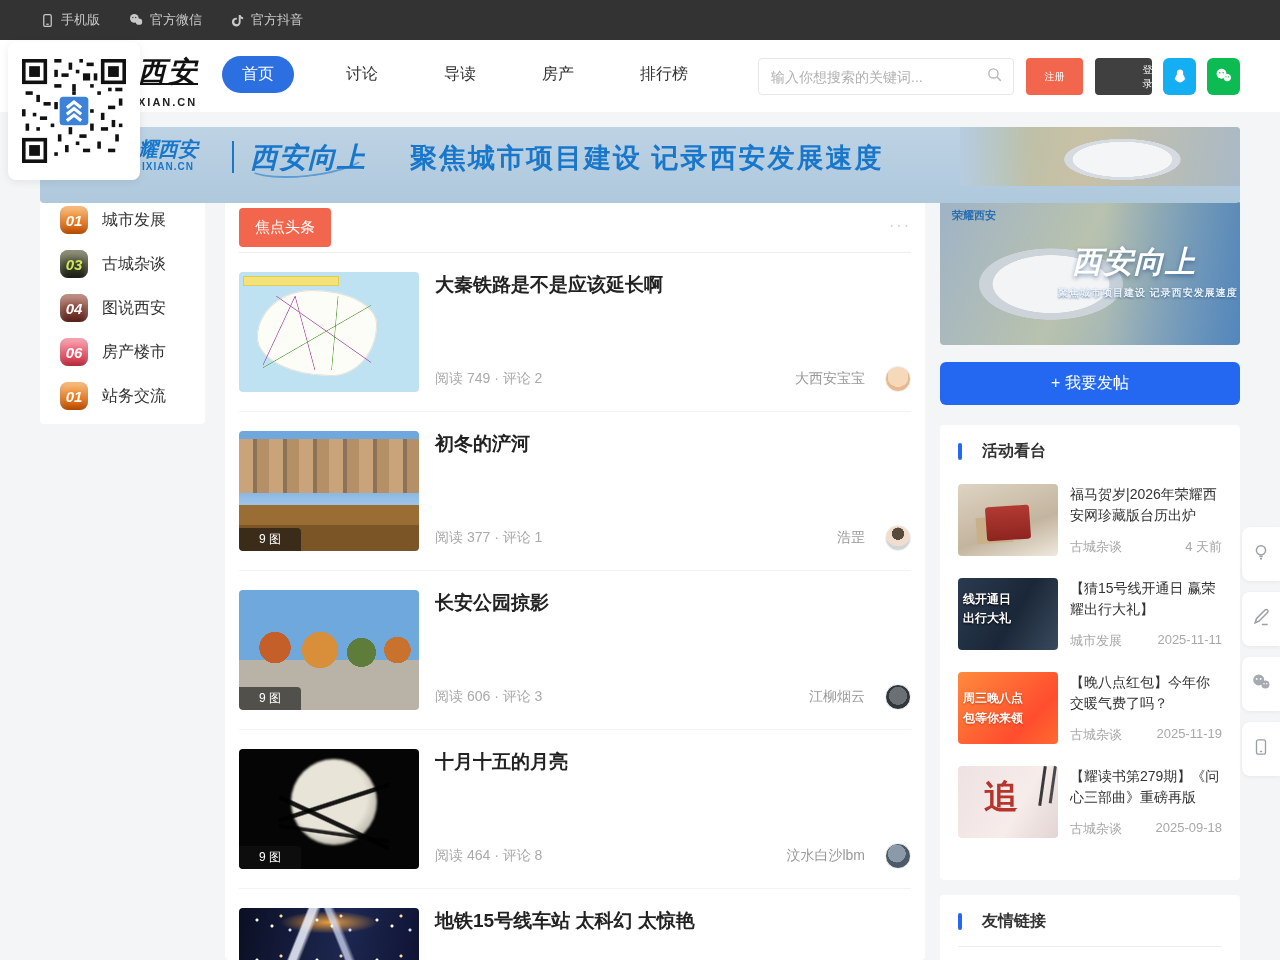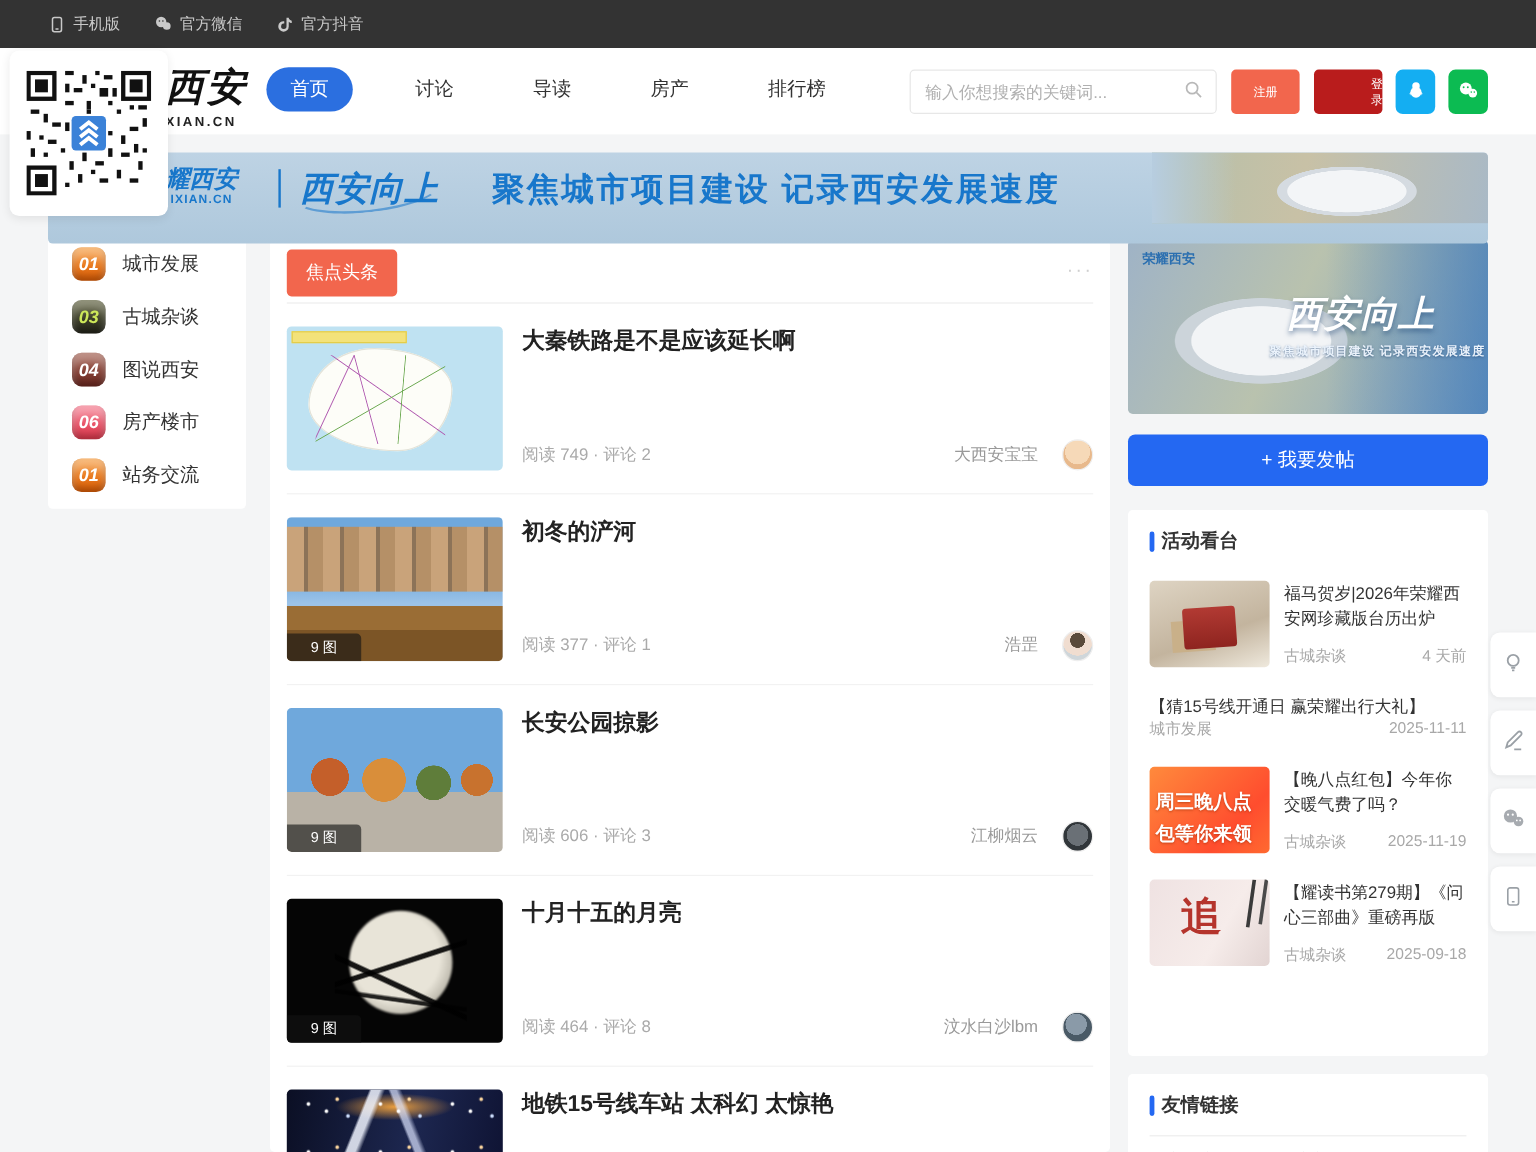--- a/index.html
+++ b/index.html
@@ -9,32 +9,32 @@
     background:#f4f5f6; color:#333; position:relative;
   }
   
   .topbar { position:absolute; left:0; top:0; width:1280px; height:40px; background:#333333; z-index:10; }
   .topbar-inner { display:flex; align-items:center; height:40px; padding-left:40px; gap:28px; }
   .tb-item { display:flex; align-items:center; gap:6px; color:#c9c9c9; font-size:13px; cursor:pointer; }
   .tb-item svg { display:block; }
   
   .header { position:absolute; left:0; top:40px; width:1280px; height:72px; background:#ffffff; z-index:5; }
   .logo { position:absolute; left:138px; top:8px; }
-  .logo-cn { font-family:"DejaVu Serif","Liberation Serif",serif; font-style:italic; font-weight:bold; font-size:32px; color:#111; letter-spacing:2px; line-height:48px; }
+  .logo-cn { font-family:"DejaVu Serif","Liberation Serif",serif; font-style:italic; font-weight:bold; font-size:28px; color:#111; letter-spacing:2px; line-height:48px;text-decoration:underline; }
   .logo-en { font-size:11px; font-weight:bold; color:#222; letter-spacing:2px; }
   .nav { position:absolute; left:222px; top:16px; display:flex; align-items:center; gap:38px; }
   .nav-item { font-size:16px; color:#333; padding:8px 14px; cursor:pointer; white-space:nowrap; }
   .nav-item.active { background:#2b6fe0; color:#fff; border-radius:19px; padding:8px 20px; }
   .search { position:absolute; left:758px; top:18px; width:256px; height:37px; border:1px solid #e7e7e7; background:#fff; border-radius:4px; display:flex; align-items:center; }
   .search input { flex:1; border:none; outline:none; background:transparent; font-size:14px; color:#333; padding:0 8px 0 12px; font-family:inherit; }
   .search input::placeholder { color:#b0b0b0; }
   .search .mag { margin-right:10px; }
   .btn { position:absolute; top:18px; height:37px; border-radius:4px; color:#fff; font-size:10px; display:flex; align-items:center; justify-content:center; cursor:pointer; }
   .btn-reg { left:1026px; width:57px; background:#f2664d; }
-  .btn-login { left:1095px; width:57px; background:#b91c1c;padding-left:48px; }
+  .btn-login { left:1095px; width:57px; background:#404040;padding-left:48px; }
   .btn-sq { width:33px; border-radius:6px; }
   .btn-qq { left:1163px; background:#14aef2; }
   .btn-wx { left:1207px; background:#0cbb52; }
   
   .qr-card { position:absolute; left:8px; top:42px; width:132px; height:138px; background:#fff; border-radius:8px; box-shadow:0 2px 8px rgba(0,0,0,.08); z-index:30; display:flex; align-items:center; justify-content:center; }
   
   .banner { position:absolute; left:40px; top:127px; width:1200px; height:76px; border-radius:4px; overflow:hidden; background:linear-gradient(180deg,#bed3e4,#aec8dc); z-index:2; }
   .banner-brand { position:absolute; left:98px; top:10px; text-align:center; color:#1877cb; }
   .banner-brand .b1 { font-family:"DejaVu Serif","Liberation Serif",serif; font-weight:bold; font-style:italic; font-size:20px; line-height:24px; }
   .banner-brand .b2 { font-size:10px; font-weight:bold; letter-spacing:1px; }
@@ -123,34 +123,34 @@
   .rbanner { left:940px; top:200px; width:300px; height:145px; overflow:hidden; cursor:pointer;
     background:
       linear-gradient(90deg, rgba(47,111,181,0) 55%, rgba(47,111,181,.55) 100%),
       radial-gradient(ellipse 105px 52px at 37% 58%, #f2f4f6 0 55%, #ccd4da 56% 68%, rgba(0,0,0,0) 69%),
       linear-gradient(115deg,#9fb3c6 0%, #b9c2ae 45%, #7fa3c4 100%); }
   .rbanner .rb-brand { position:absolute; left:12px; top:8px; color:#2b6fb0; font-size:11px; font-weight:bold; display:flex; gap:4px; align-items:center; }
   .rbanner .rb-title { position:absolute; left:132px; top:42px; color:#fff; font-size:30px; font-weight:900; font-style:italic; text-shadow:0 2px 4px rgba(20,60,110,.5); letter-spacing:1px; }
   .rbanner .rb-sub { position:absolute; left:118px; top:86px; color:#eaf2fb; font-size:10px; font-weight:bold; text-shadow:0 1px 2px rgba(20,60,110,.6); letter-spacing:1px; }
   .post-btn { left:940px; top:362px; width:300px; height:43px; background:#2468f2; color:#fff; font-size:16px; border-radius:6px; display:flex; align-items:center; justify-content:center; cursor:pointer; }
   .activity { left:940px; top:425px; width:300px; height:455px; padding:16px 18px; }
-  .sec-head { display:flex; align-items:center; gap:6px; }
+  .sec-head { display:flex; align-items:center; gap:20px; }
   .sec-bar { width:4px; height:17px; background:#2468f2; border-radius:2px; }
   .sec-title { font-size:16px; font-weight:bold; color:#333; }
   .act-item { display:flex; gap:12px; margin-top:22px; cursor:pointer; }
   .act-thumb { width:100px; height:72px; border-radius:4px; flex-shrink:0; position:relative; overflow:hidden; }
   .act-body { flex:1; display:flex; flex-direction:column; }
   .act-title { font-size:14px; color:#333; line-height:1.5; }
   .act-meta { margin-top:auto; display:flex; justify-content:space-between; color:#a8a8a8; font-size:13px; }
   .at1 { background:linear-gradient(160deg,#ded4c3,#c3b49e 60%,#efe9dd); }
   .at1:before { content:""; position:absolute; left:28px; top:22px; width:44px; height:34px; background:linear-gradient(180deg,#b23a33,#8e241f); border-radius:3px; transform:rotate(-4deg); box-shadow:-14px 6px 0 -4px #c9b089; }
   .at2 { background:linear-gradient(120deg,#2a3a50,#1a2738 55%,#3a4a5e); color:#fff; }
   .at2 .tx { position:absolute; left:5px; top:12px; font-size:12px; font-weight:900; color:#fff; line-height:1.6; text-shadow:0 1px 2px #000; }
   .at3 { background:linear-gradient(135deg,#ff8a3c,#ff4d2e 70%,#ff6a30); }
-  .at3 .tx { position:absolute; left:5px; top:16px; font-size:16px; font-weight:900; color:#fff; line-height:1.7; text-shadow:0 1px 2px rgba(150,40,0,.6); }
+  .at3 .tx { position:absolute; left:5px; top:16px; font-size:12px; font-weight:900; color:#fff; line-height:1.7; text-shadow:0 1px 2px rgba(150,40,0,.6); }
   .at4 { background:linear-gradient(120deg,#efe2e2,#f6ecea 60%,#e2d4d2); }
   .at4 .tx { position:absolute; left:26px; top:8px; font-family:"DejaVu Serif","Liberation Serif",serif; font-size:34px; color:#b5342c; font-weight:bold; }
   .at4:before { content:""; position:absolute; right:14px; top:0; width:3px; height:40px; background:#3a3a3a; box-shadow:10px -4px 0 #4a4a4a; transform:rotate(8deg); }
   .links { left:940px; top:895px; width:300px; height:80px; padding:16px 18px; }
   .links-divider { margin-top:14px; border-top:1px solid #ededed; }
   .links-row { margin-top:12px; display:flex; gap:24px; color:#666; font-size:14px; }
   .links-row span { cursor:pointer; }
   
   .floaters { position:absolute; right:0; top:527px; width:38px; z-index:20; }
   .float-btn { width:38px; height:54px; background:#fff; border-radius:8px 0 0 8px; box-shadow:0 1px 4px rgba(0,0,0,.06); margin-bottom:11px; display:flex; align-items:center; justify-content:center; cursor:pointer; }
@@ -444,20 +444,23 @@
     <div class="act-body">
       <div class="act-title">福马贺岁|2026年荣耀西安网珍藏版台历出炉</div>
       <div class="act-meta">
         <span>古城杂谈</span>
         <span>4 天前</span>
       </div>
     </div>
   </div>
 
   <div class="act-item">
+    <div class="act-thumb at2">
+        <div class="tx">线开通日<br>出行大礼</div>
+      </div>
     <div class="act-body">
       <div class="act-title">【猜15号线开通日 赢荣耀出行大礼】</div>
       <div class="act-meta">
         <span>城市发展</span>
         <span>2025-11-11</span>
       </div>
     </div>
   </div>
 
   <div class="act-item">

